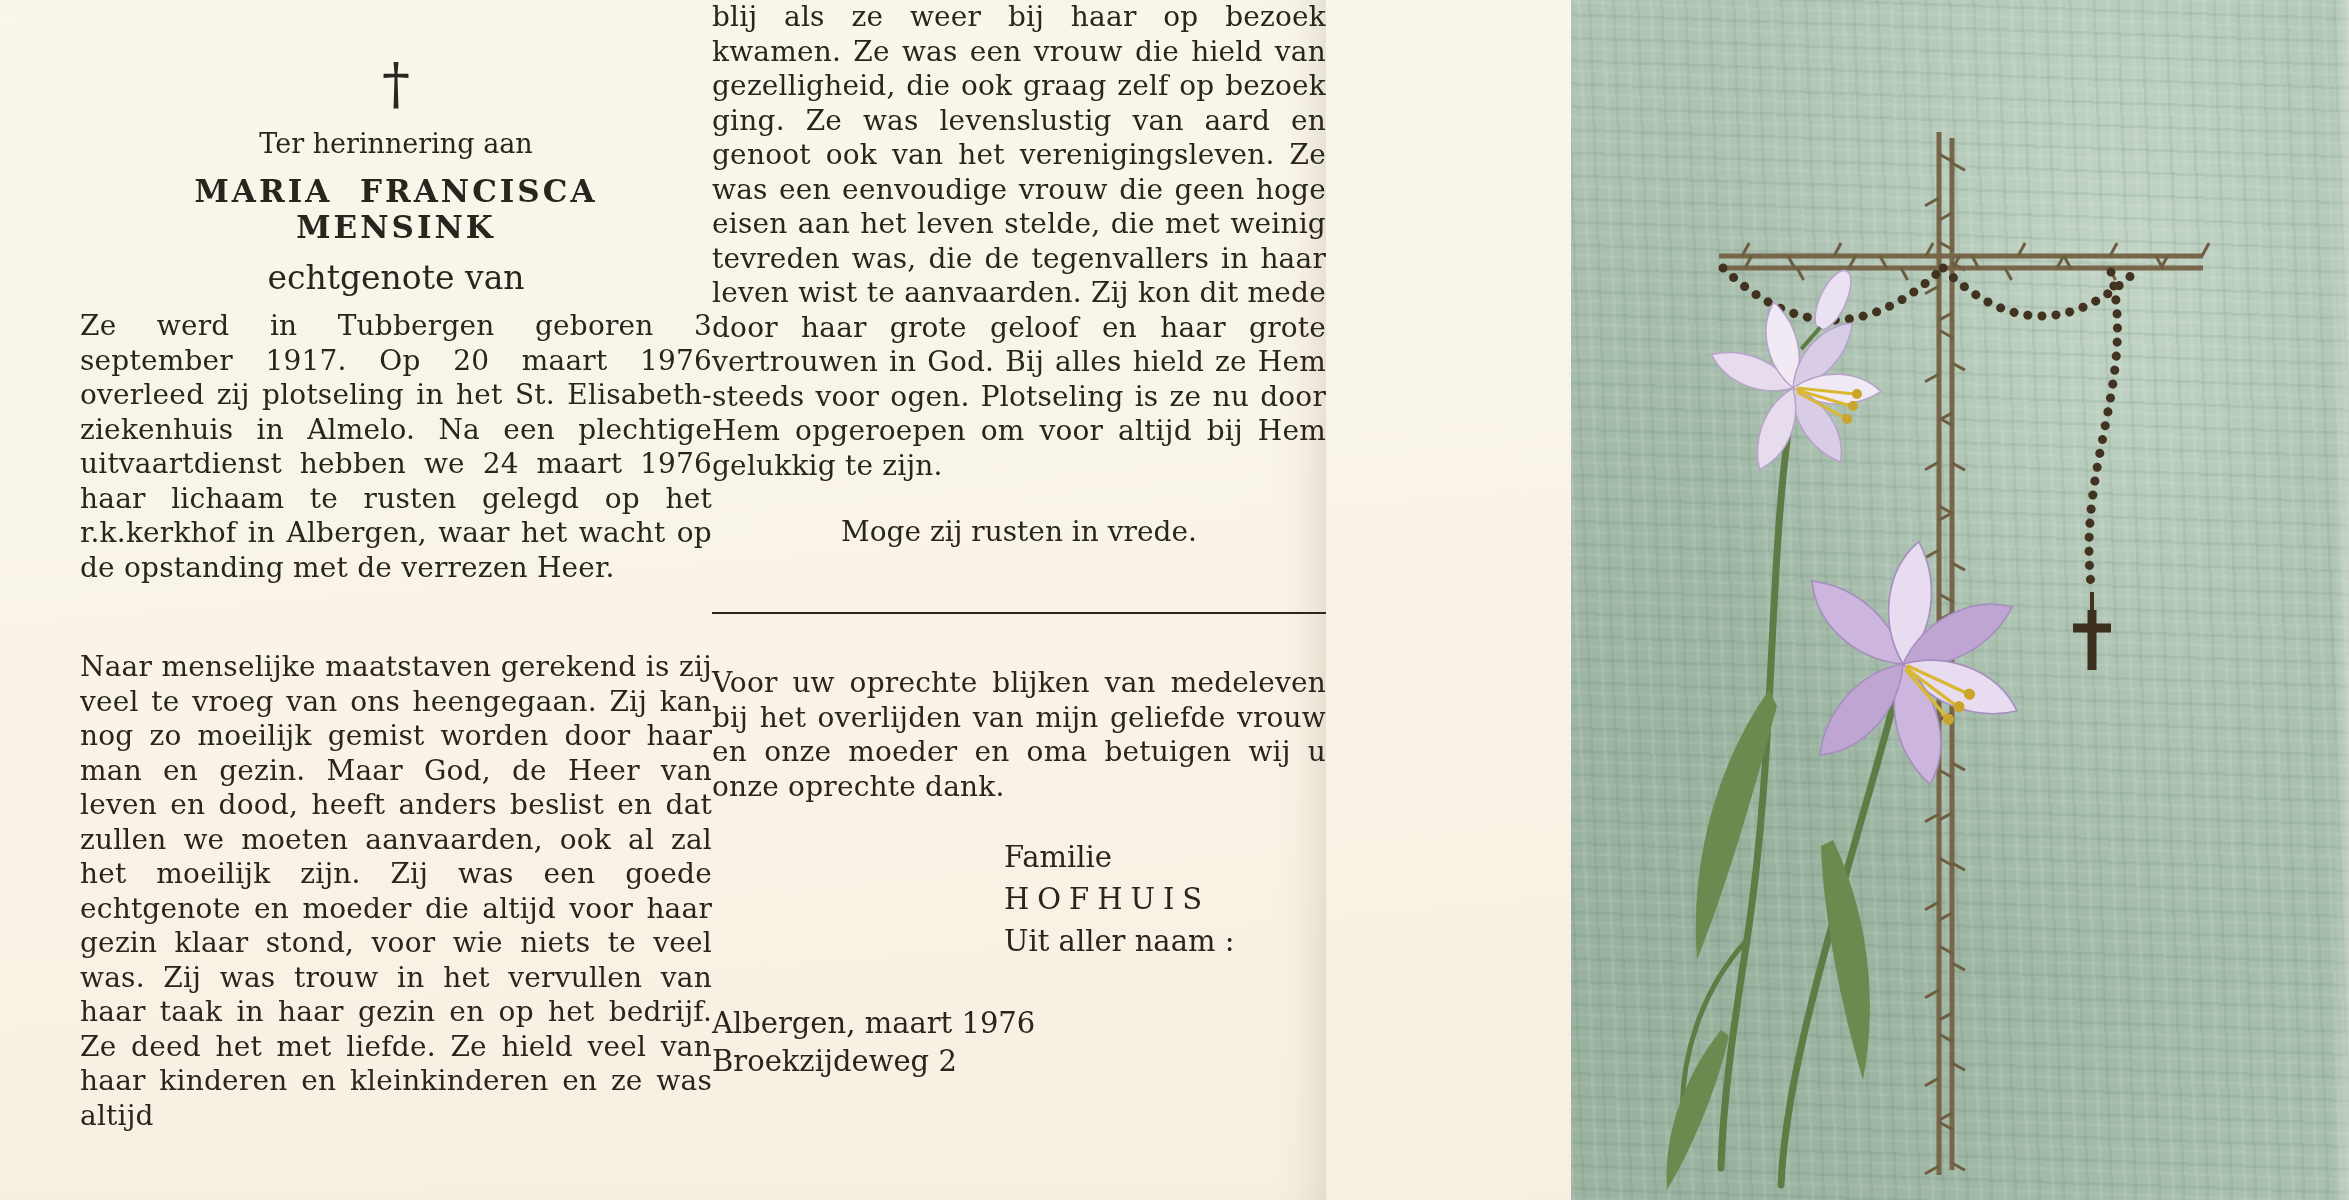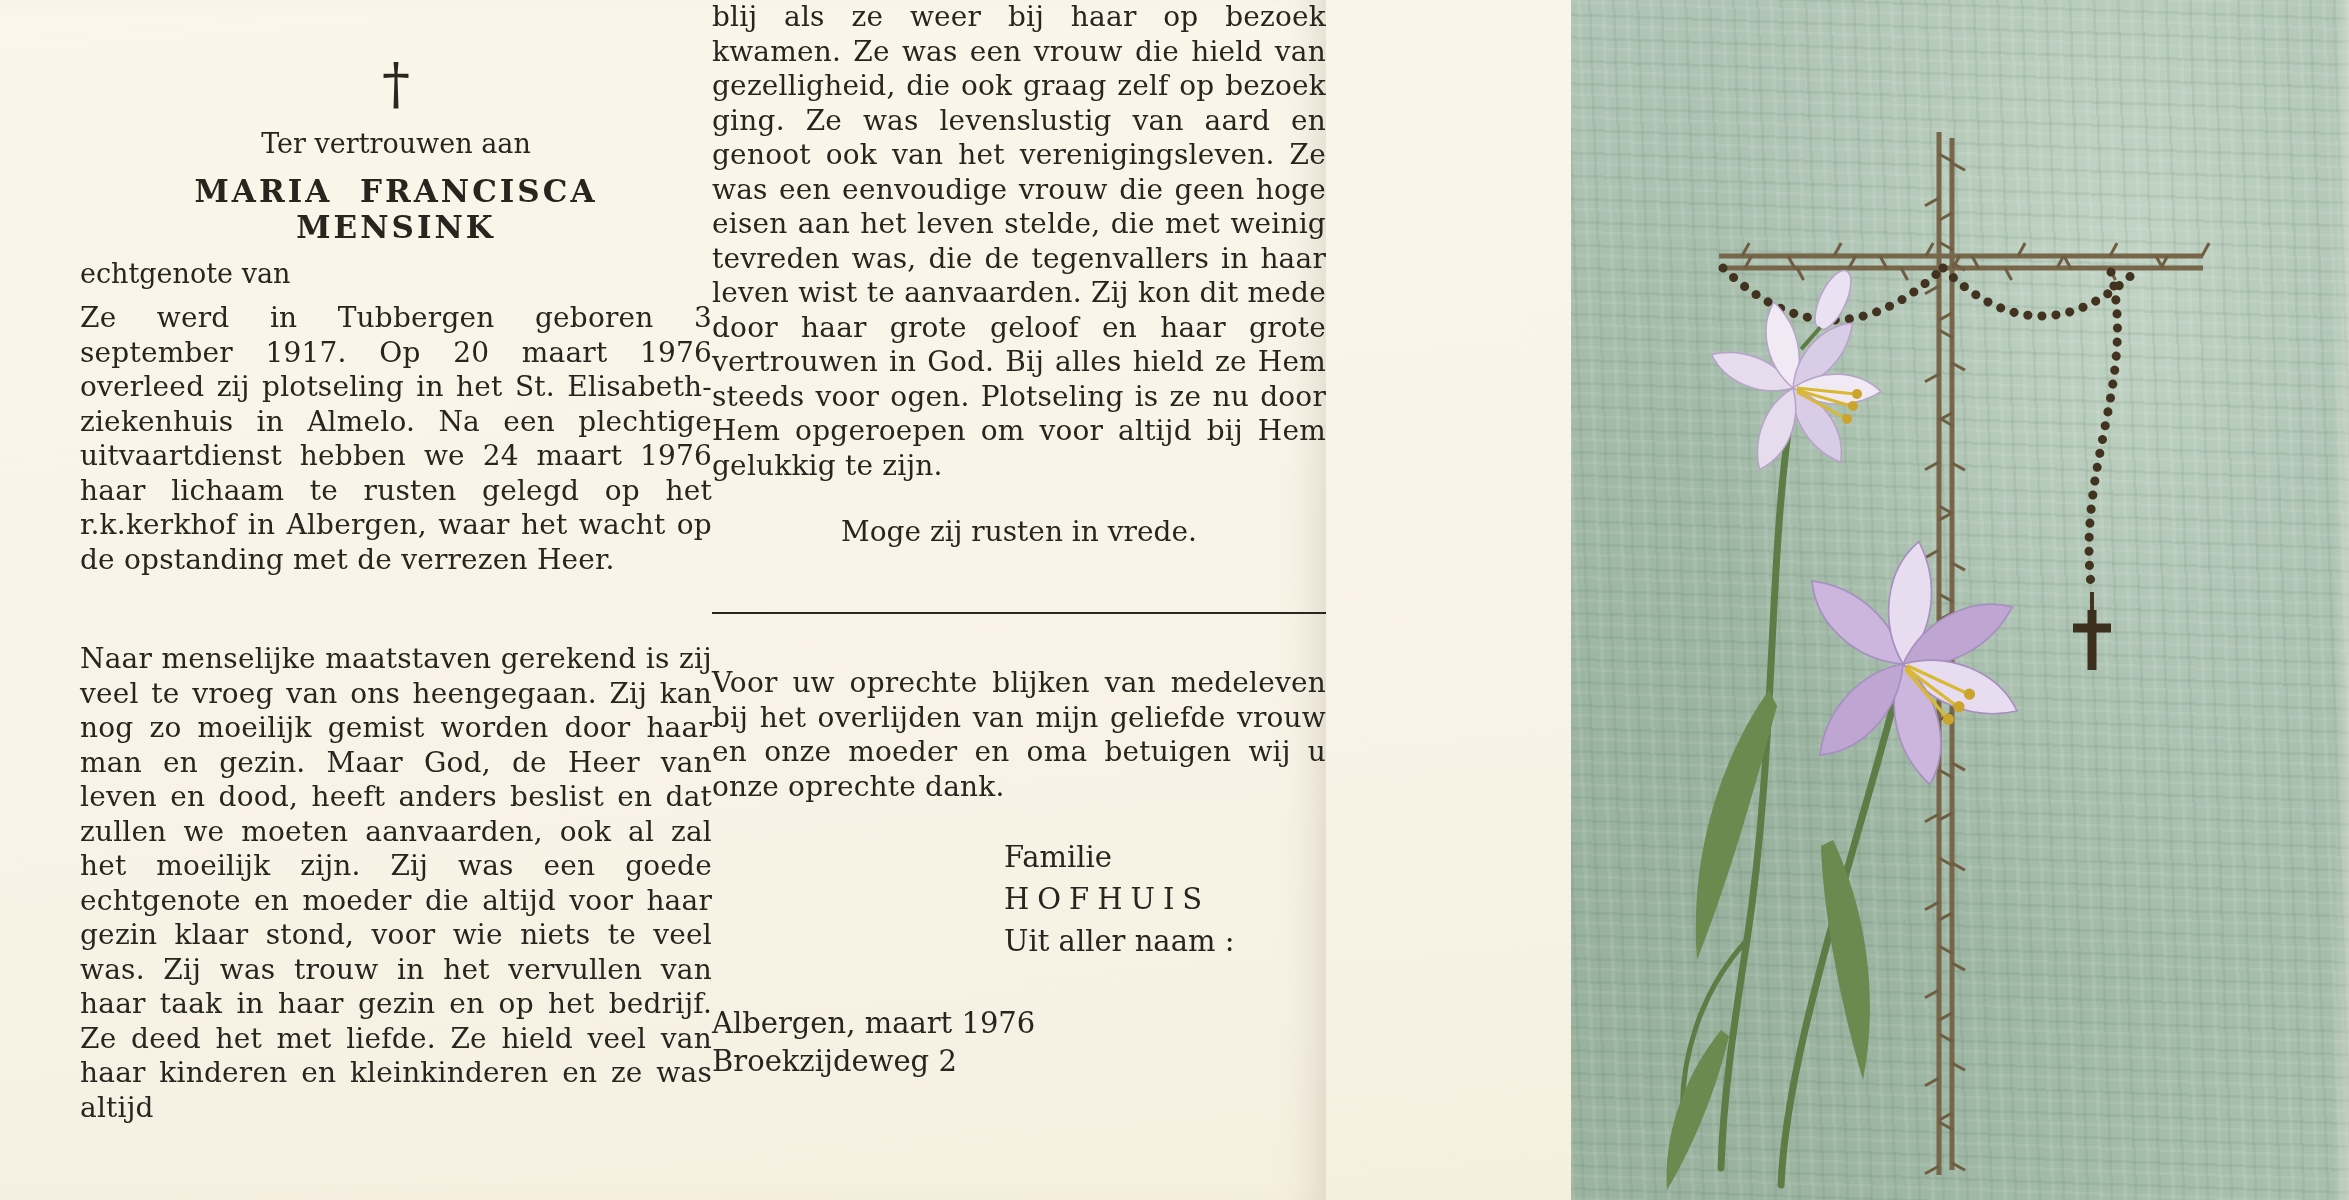--- a/index.html
+++ b/index.html
@@ -15,21 +15,21 @@
   .paper{display:flex;flex:none;}
   .col{flex:none;}
   .col-left{width:632px;margin-left:80px;padding-top:56px;}
   .col-mid{width:614px;}
   .cross-glyph{font-size:56px;line-height:1;text-align:center;margin:0 0 16px;color:#2b2620;}
   .intro-line{text-align:center;font-size:27px;margin:0 0 14px;}
   .deceased-name{
     text-align:center;font-size:31px;font-weight:700;
     letter-spacing:3px;word-spacing:14px;margin:0 8px 13px;
   }
-  .subtitle-line{font-size:27px;margin:0 0 12px;}
+  .subtitle-line{text-align:center;font-size:33px;margin:0 0 12px;}
   .spouse-name{text-align:center;font-size:28px;font-weight:700;word-spacing:7px;margin:0 0 46px;}
   .body-text{
     font-size:28px;line-height:34.5px;text-align:justify;margin:0;
     letter-spacing:.2px;
   }
   .body-text + .body-text{margin-top:65px;}
   .rest-line{text-align:center;font-size:28px;margin-top:32px;}
   .divider{border:none;border-top:2.5px solid #2b2620;margin:64px 0 0;width:100%;}
   .thanks{margin-top:52px;}
   .signoff{margin-top:32px;margin-left:292px;font-size:29px;line-height:42px;}
@@ -54,21 +54,21 @@
   .paper-shadow{box-shadow:inset -34px 0 46px -34px rgba(120,108,85,.28);}
 </style>
 </head>
 <body>
 
 <div class="card">
   <div class="paper paper-shadow">
 
     <section class="col col-left">
       <div class="cross-glyph">†</div>
-      <div class="intro-line">Ter vertrouwen aan</div>
+      <div class="intro-line">Ter herinnering aan</div>
       <h1 class="deceased-name">MARIA FRANCISCA MENSINK</h1>
       <div class="subtitle-line">echtgenote van</div>
       <p class="body-text">Ze werd in Tubbergen geboren 3 september 1917. Op 20 maart 1976 overleed zij plotseling in het St. Elisabeth-ziekenhuis in Almelo. Na een plechtige uitvaartdienst hebben we 24 maart 1976 haar lichaam te rusten gelegd op het r.k.kerkhof in Albergen, waar het wacht op de opstanding met de verrezen Heer.</p>
       <p class="body-text">Naar menselijke maatstaven gerekend is zij veel te vroeg van ons heengegaan. Zij kan nog zo moeilijk gemist worden door haar man en gezin. Maar God, de Heer van leven en dood, heeft anders beslist en dat zullen we moeten aanvaarden, ook al zal het moeilijk zijn. Zij was een goede echtgenote en moeder die altijd voor haar gezin klaar stond, voor wie niets te veel was. Zij was trouw in het vervullen van haar taak in haar gezin en op het bedrijf. Ze deed het met liefde. Ze hield veel van haar kinderen en kleinkinderen en ze was altijd</p>
     </section>
 
     <section class="col col-mid">
       <p class="body-text">blij als ze weer bij haar op bezoek kwamen. Ze was een vrouw die hield van gezelligheid, die ook graag zelf op bezoek ging. Ze was levenslustig van aard en genoot ook van het verenigingsleven. Ze was een eenvoudige vrouw die geen hoge eisen aan het leven stelde, die met weinig tevreden was, die de tegenvallers in haar leven wist te aanvaarden. Zij kon dit mede door haar grote geloof en haar grote vertrouwen in God. Bij alles hield ze Hem steeds voor ogen. Plotseling is ze nu door Hem opgeroepen om voor altijd bij Hem gelukkig te zijn.</p>
       <div class="rest-line">Moge zij rusten in vrede.</div>
       <hr class="divider">

